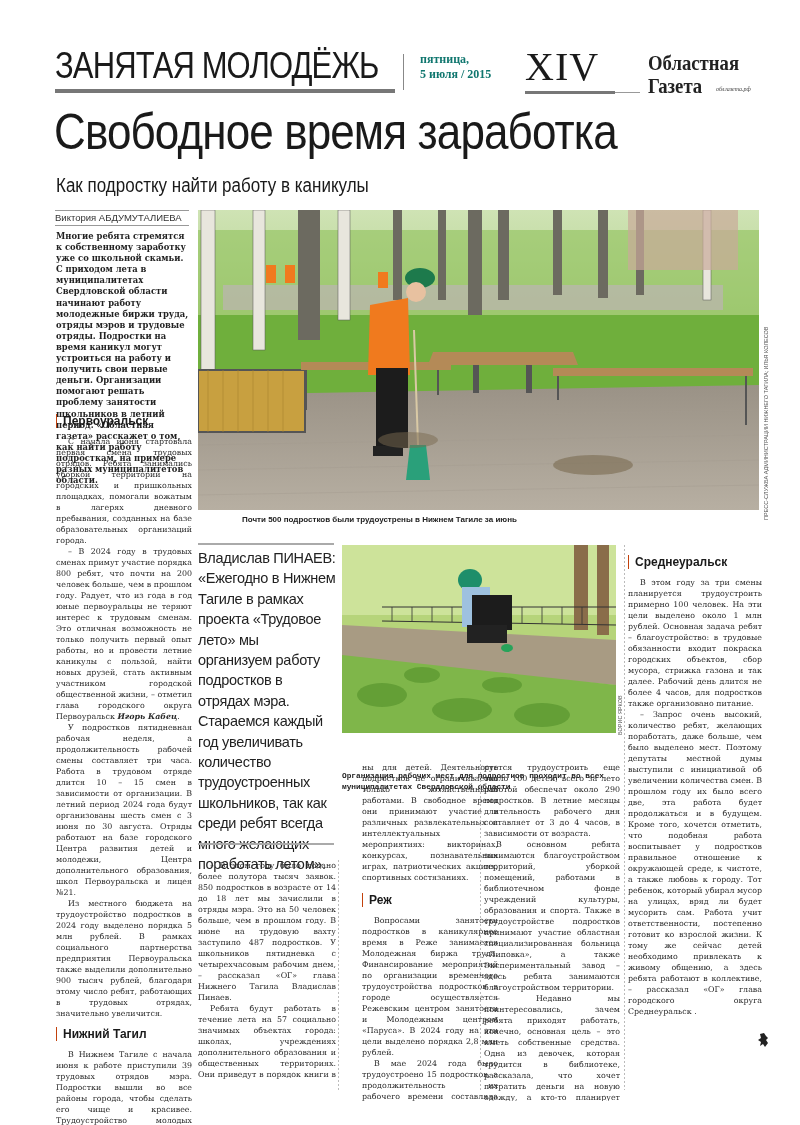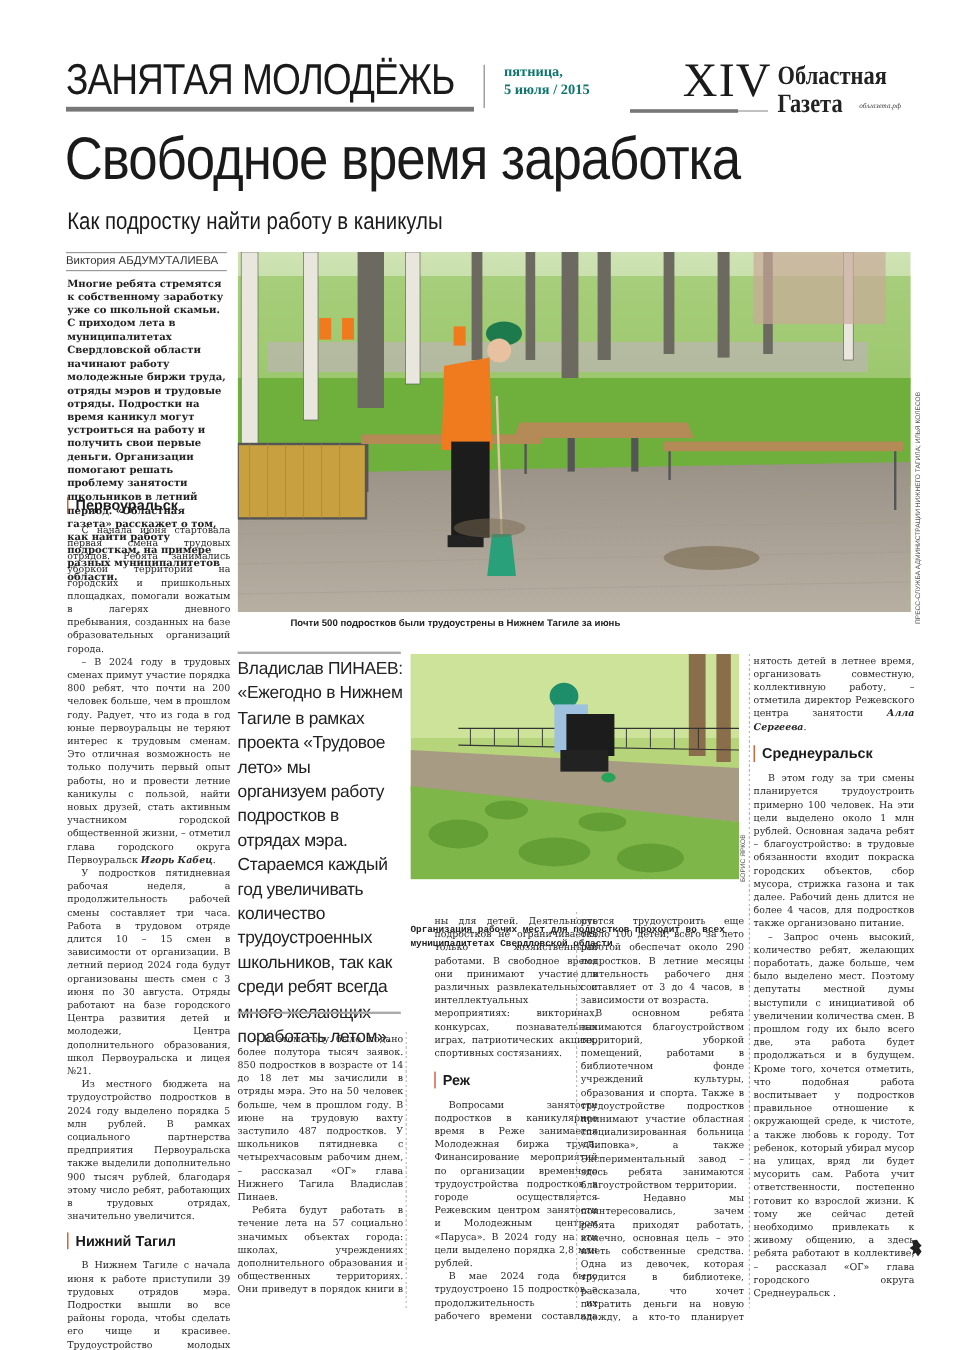--- a/index.html
+++ b/index.html
@@ -2,21 +2,21 @@
 <html><head>
 <meta charset="utf-8">
 <style>
   html,body{margin:0;padding:0;background:#fff;}
   body{width:800px;height:1125px;position:relative;overflow:hidden;font-family:"DejaVu Serif",serif;color:#222;}
   .abs{position:absolute;}
   .rubric{left:55px;top:44px;font-family:"Liberation Sans",sans-serif;font-size:36px;letter-spacing:-1px;transform:scaleX(0.86);transform-origin:left top;color:#1a1a1a;line-height:44px;white-space:nowrap;}
   .rubric-bar{left:55px;top:89px;width:340px;height:4px;background:#777;}
   .vsep{left:403px;top:54px;width:1px;height:36px;background:#888;}
   .date{left:420px;top:52px;font-family:"Liberation Serif",serif;font-size:12px;line-height:15px;font-weight:bold;color:#0f766e;}
-  .pagenum{left:525px;top:44px;font-family:"Liberation Serif",serif;font-size:40px;line-height:46px;color:#1a1a1a;letter-spacing:1px;margin-left:44px;}
+  .pagenum{left:525px;top:44px;font-family:"Liberation Serif",serif;font-size:40px;line-height:46px;color:#1a1a1a;letter-spacing:1px;}
   .pagenum-bar{left:525px;top:91px;width:90px;height:3px;background:#777;}
   .pagenum-line{left:615px;top:92px;width:25px;height:1px;background:#999;}
   .logo1{left:648px;top:52px;font-family:"Liberation Serif",serif;font-weight:bold;font-size:22px;line-height:22px;color:#222;transform:scaleX(0.85);transform-origin:left top;white-space:nowrap;}
   .logo2{left:648px;top:75px;font-family:"Liberation Serif",serif;font-weight:bold;font-size:22px;line-height:22px;color:#222;transform:scaleX(0.85);transform-origin:left top;white-space:nowrap;}
   .logo-url{left:716px;top:86px;font-size:6px;font-style:italic;color:#444;font-family:"Liberation Serif",serif;}
   .headline{left:54px;top:102px;font-family:"Liberation Sans",sans-serif;font-size:50px;line-height:60px;font-weight:normal;color:#1a1a1a;letter-spacing:-1px;transform:scaleX(0.88);transform-origin:left top;white-space:nowrap;}
   .subhead{left:56px;top:172px;font-family:"Liberation Sans",sans-serif;font-size:20px;line-height:26px;color:#1a1a1a;transform:scaleX(0.85);transform-origin:left top;white-space:nowrap;}
   .byline-top{left:55px;top:210px;width:134px;height:1px;background:#999;}
   .byline{left:55px;top:212px;font-family:"Liberation Sans",sans-serif;font-size:9.5px;color:#333;white-space:nowrap;}
   .byline-bot{left:55px;top:225px;width:134px;height:1px;background:#999;}
@@ -220,21 +220,20 @@
   <p style="height:44px;overflow:hidden;">В мае 2024 года было трудоустроено 15 подростков, а продолжительность их рабочего времени составляла всего 2 часа. С начала июня к работе приступили порядка 178 ребят. За июль планируется трудоустроить еще около 100 детей, всего за лето работой обеспечат около 290 подростков. В летние месяцы длительность рабочего дня составляет от 3 до 4 часов, в зависимости от возраста.</p>
 </div>
 
 <div class="abs col" style="left:484px;top:762px;width:136px;">
   <p class="noind">руется трудоустроить еще около 100 детей, всего за лето работой обеспечат около 290 подростков. В летние месяцы длительность рабочего дня составляет от 3 до 4 часов, в зависимости от возраста.</p>
   <p>В основном ребята занимаются благоустройством территорий, уборкой помещений, работами в библиотечном фонде учреждений культуры, образования и спорта. Также в трудоустройстве подростков принимают участие областная специализированная больница «Липовка», а также Экспериментальный завод – здесь ребята занимаются благоустройством территории.</p>
   <p style="height:108px;overflow:hidden;">– Недавно мы поинтересовались, зачем ребята приходят работать, конечно, основная цель – это иметь собственные средства. Одна из девочек, которая трудится в библиотеке, рассказала, что хочет потратить деньги на новую одежду, а кто-то планирует приобрести телефон. Для муниципалитета программа в первую очередь важна, чтобы обеспечить занятость детей в летнее время, организовать совместную, коллективную работу, – отметила директор Режевского центра занятости </p>
 </div>
 
 <div class="abs col" style="left:628px;top:545px;width:134px;">
-  <p class="noind">нятость детей в летнее время, организовать совместную, коллективную работу, – отметила директор Режевского центра занятости <b>Алла Сергеева</b>.</p>
   <div class="sec" style="margin-top:10px;">Среднеуральск</div>
   <p>В этом году за три смены планируется трудоустроить примерно 100 человек. На эти цели выделено около 1 млн рублей. Основная задача ребят – благоустройство: в трудовые обязанности входит покраска городских объектов, сбор мусора, стрижка газона и так далее. Рабочий день длится не более 4 часов, для подростков также организовано питание.</p>
   <p><span>– Запрос очень высокий, количество ребят, желающих поработать, даже больше, чем было выделено мест. Поэтому депутаты местной думы выступили с инициативой об увеличении количества смен. В прошлом году их было всего две, эта работа будет продолжаться и в будущем. Кроме того, хочется отметить, что подобная работа воспитывает у подростков правильное отношение к окружающей среде, к чистоте, а также любовь к городу. Тот ребенок, который убирал мусор на улицах, вряд ли будет мусорить сам. Работа учит ответственности, постепенно готовит ко взрослой жизни. К тому же сейчас детей необходимо привлекать к живому общению, а здесь ребята работают в коллективе, – рассказал «ОГ» глава городского округа Среднеуральск </span>.</p>
 </div>
 
 <div class="abs vrule" style="left:338px;top:860px;height:230px;"></div>
 <div class="abs vrule" style="left:480px;top:760px;height:330px;"></div>
 <div class="abs vrule" style="left:624px;top:545px;height:545px;"></div>
 
 <svg class="abs emblem" viewBox="0 0 12 14">

